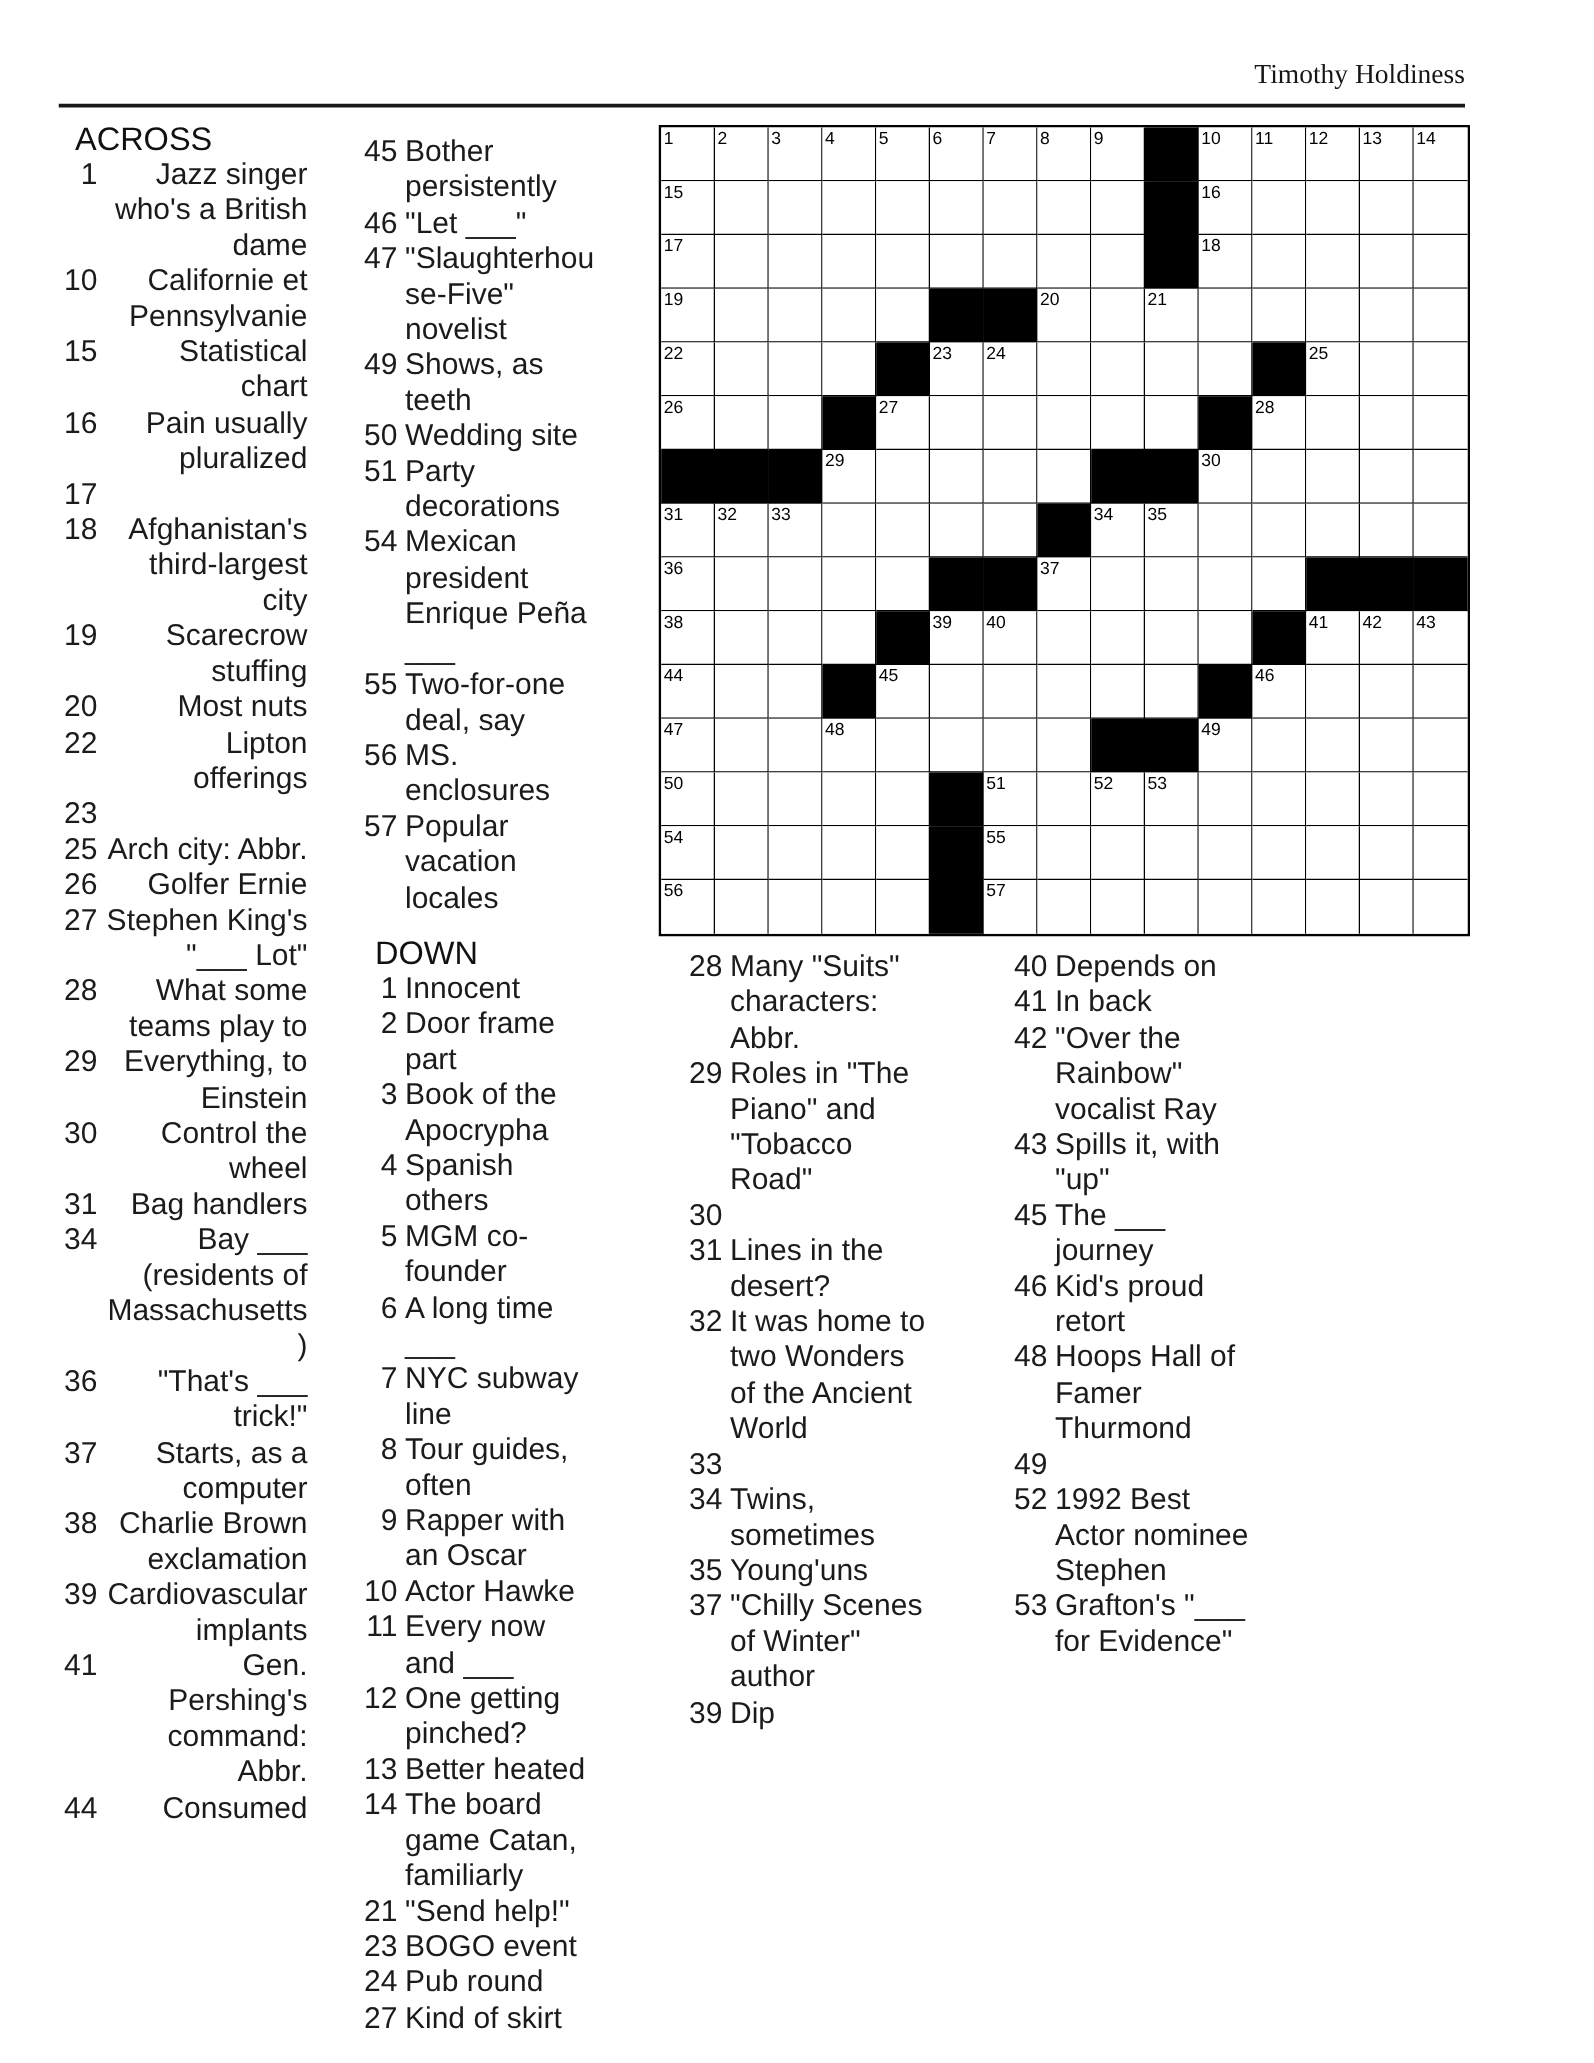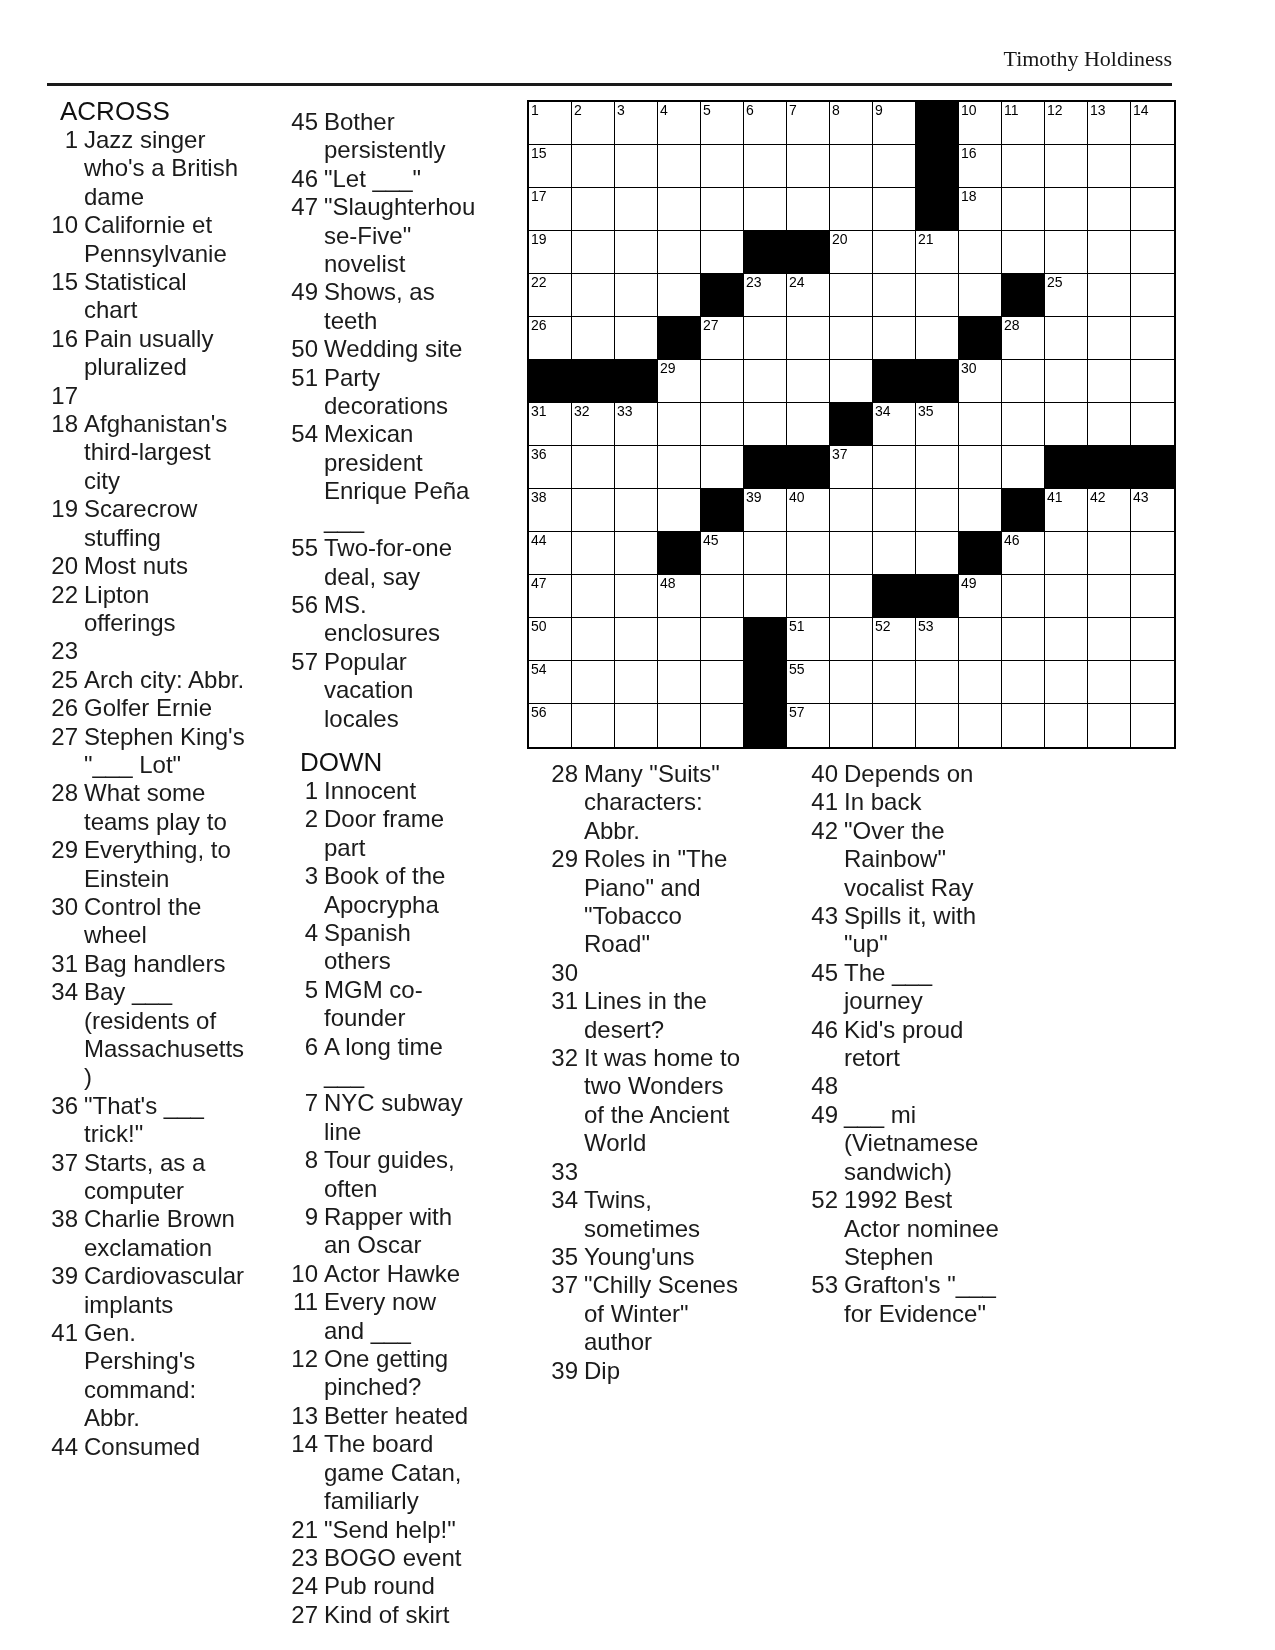--- a/index.html
+++ b/index.html
@@ -10,21 +10,21 @@
   }
   .byline{position:absolute;top:46px;right:103px;font-size:22px;color:#161616;font-family:Liberation Serif, serif;}
   .rule{position:absolute;top:83px;left:47px;width:1125px;height:3px;background:#1a1a1a;}
 
   .col{position:absolute;font-size:24px;line-height:28.4px;}
   .col-title{font-weight:normal;font-size:26px;line-height:30px;margin:0 0 0 12px;color:#111;}
   .down-title{margin-top:14px;}
   .clue{display:flex;align-items:flex-start;}
   .clue .num{flex:none;width:30px;text-align:right;}
   .clue .txt{margin-left:6px;overflow-wrap:break-word;}
-  .w1 .txt{width:162px;}
+  .w1 .txt{width:162px;text-align:right;}
   .w2 .txt{width:158px;}
   .w3 .txt{width:166px;}
   .w4 .txt{width:165px;}
 
   .grid{
     position:absolute;left:527px;top:100px;
     display:grid;grid-template-columns:repeat(15,43px);grid-template-rows:repeat(15,43px);
     border:2px solid #000;background:#fff;
   }
   .cell{
@@ -326,24 +326,24 @@
       <div class="clue">
         <span class="num">45</span>
         <span class="txt">The ___ journey</span>
       </div>
       <div class="clue">
         <span class="num">46</span>
         <span class="txt">Kid's proud retort</span>
       </div>
       <div class="clue">
         <span class="num">48</span>
+        <span class="txt">Hoops Hall of Famer Thurmond</span>
       </div>
       <div class="clue">
         <span class="num">49</span>
-        <span class="txt">___ mi (Vietnamese sandwich)</span>
       </div>
       <div class="clue">
         <span class="num">52</span>
         <span class="txt">1992 Best Actor nominee Stephen</span>
       </div>
       <div class="clue">
         <span class="num">53</span>
         <span class="txt">Grafton's "___ for Evidence"</span>
       </div>
     </div>

